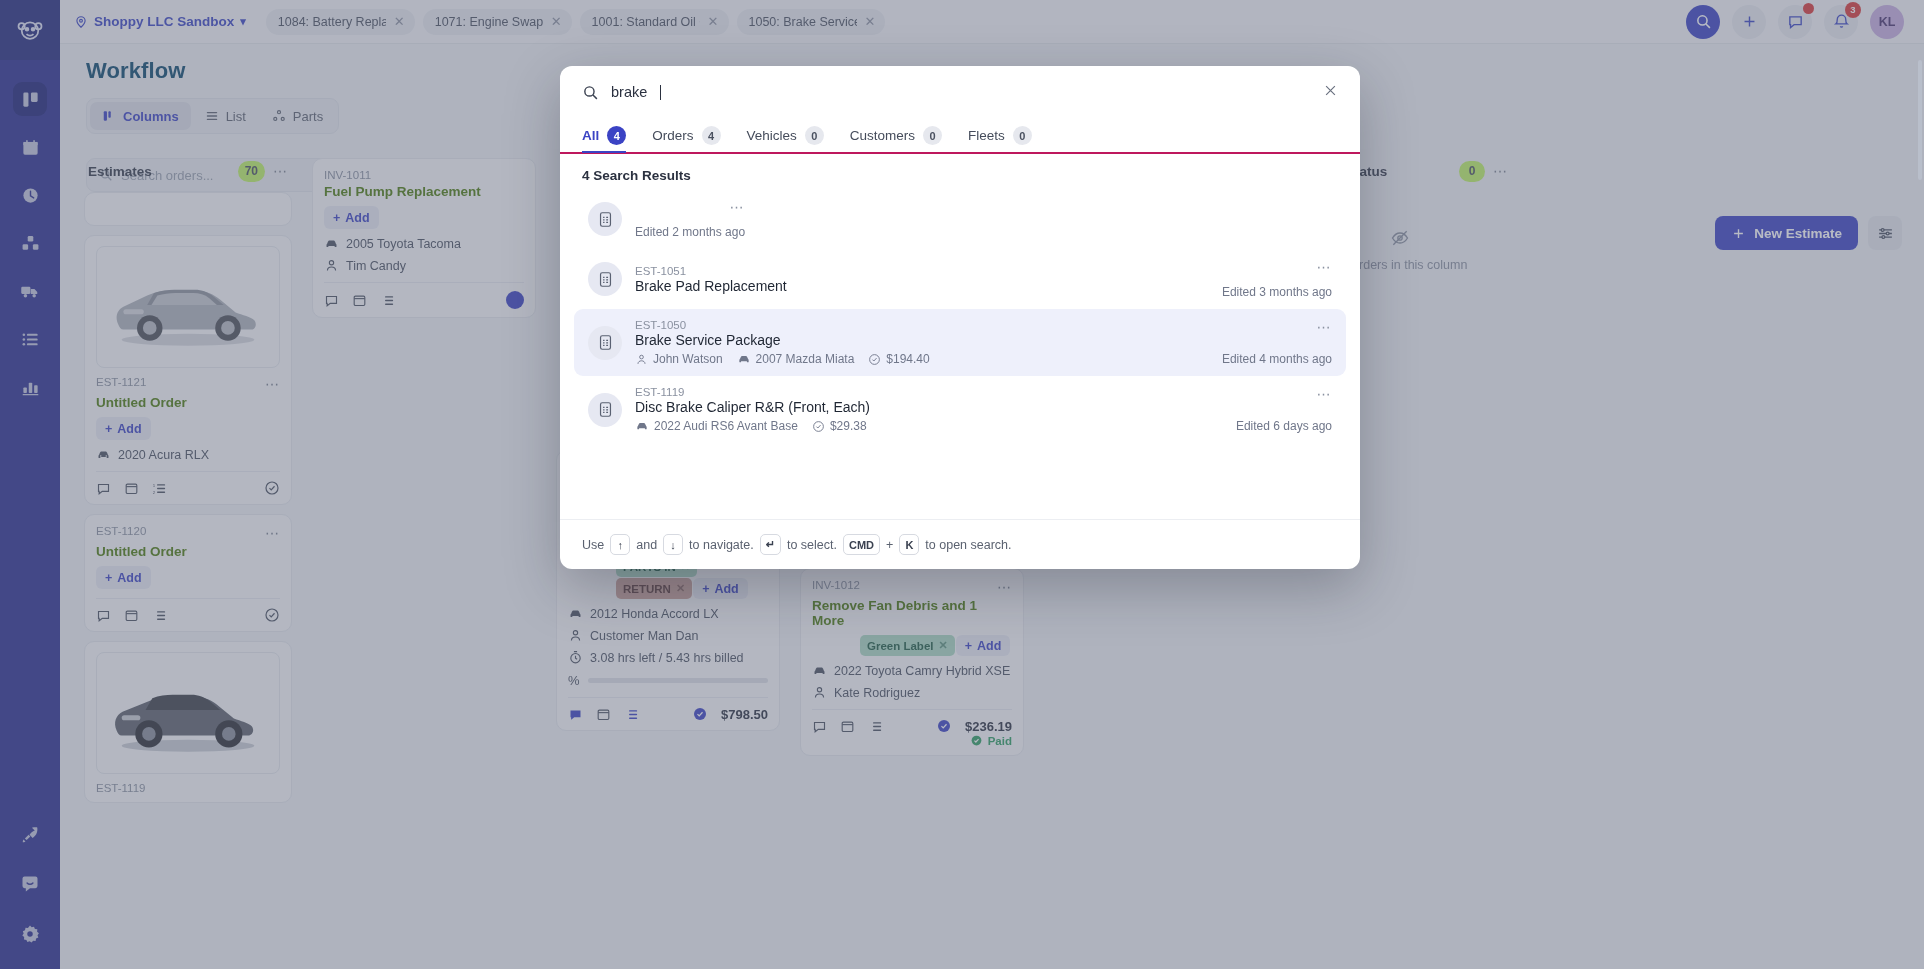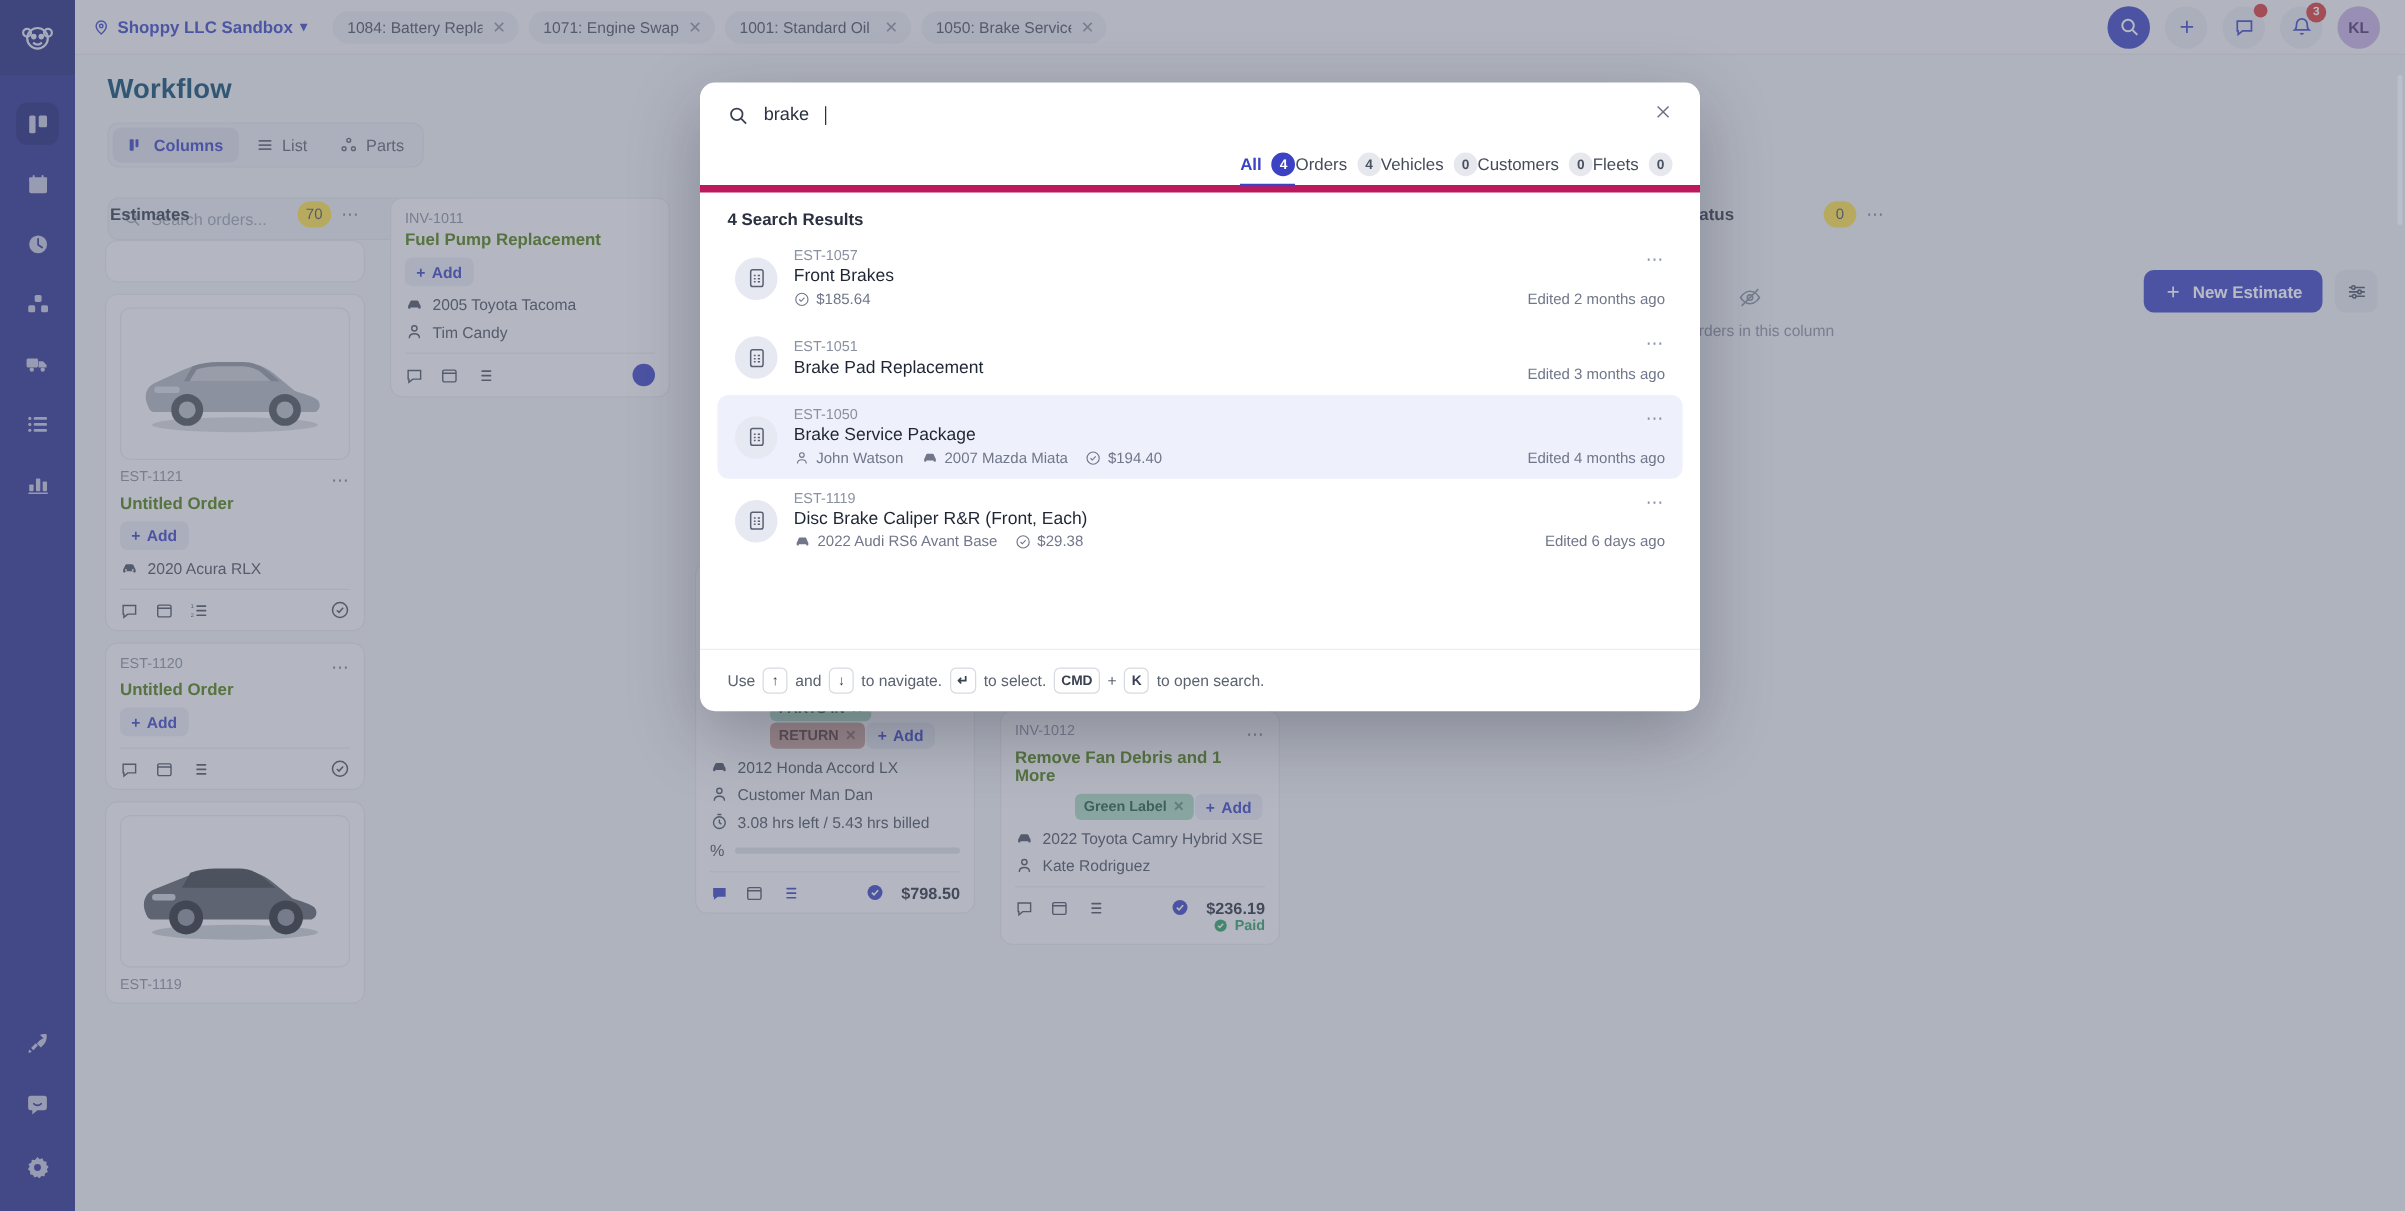--- a/index.html
+++ b/index.html
@@ -98,22 +98,22 @@
   
   .board {
     position:absolute; left:60px; top:154px; right:0; bottom:0;
     display:flex; gap:0; padding-left:14px; overflow:hidden;
   }
   .col { width:228px; flex:0 0 228px; padding:0 10px; position:relative; }
   .col.wide { width:244px; flex:0 0 244px; }
   .col-head { display:flex; align-items:center; height:34px; gap:8px; padding:0 4px; }
   .col-title { font-size:13.5px; font-weight:700; color:#343b4a; }
   .col-count {
-    margin-left:auto; background:#fde047; color:#4a5160; border-radius:11px;
-    min-width:26px; height:21px; font-size:12px; font-weight:400;
+    margin-left:auto; background:#bef264; color:#4a5160; border-radius:11px;
+    min-width:26px; height:21px; font-size:12px; font-weight:700;
     display:flex; align-items:center; justify-content:center; padding:0 7px;
   }
   .col-menu { color:#7b8290; font-size:14px; letter-spacing:1px; }
   .col-body { display:flex; flex-direction:column; gap:9px; padding-top:4px; }
   .empty-col {
     display:flex; flex-direction:column; align-items:center; gap:10px;
     color:#8a91a0; font-size:12.5px; padding-top:40px;
   }
 
   .card {
@@ -154,21 +154,21 @@
   .modal {
     position:absolute; left:560px; top:66px; width:800px;
     background:#fff; border-radius:12px; z-index:100;
     box-shadow:0 18px 56px rgba(20,24,40,.28);
     overflow:hidden; display:flex; flex-direction:column;
   }
   .modal-search { display:flex; align-items:center; gap:12px; height:52px; padding:0 22px; }
   .modal-query { font-size:14.5px; color:#2b3140; }
   .caret { display:inline-block; width:1px; height:15px; background:#2b3140; vertical-align:-2px; margin-left:1px; }
   .modal-close { margin-left:auto; color:#6b7280; }
-  .modal-tabs { display:flex; align-items:flex-end; padding:0 22px; border-bottom:6px solid #be185d; height:36px;justify-content:flex-end; }
+  .modal-tabs { display:flex; align-items:flex-end; gap:26px; padding:0 22px; border-bottom:2px solid #be185d; height:36px; }
   .mtab { display:flex; align-items:center; gap:8px; font-size:13.5px; color:#454c5b; padding-bottom:7px; position:relative; }
   .mtab.active { color:#3b43c4; font-weight:600; }
   .mtab.active::after { content:""; position:absolute; left:0; right:0; bottom:-1px; height:2px; background:#3b43c4; }
   .mcount {
     min-width:19px; height:19px; border-radius:10px; background:#e6e8ee; color:#4a5160;
     font-size:11px; font-weight:700; display:flex; align-items:center; justify-content:center; padding:0 5px;
   }
   .mtab.active .mcount { background:#3b43c4; color:#fff; }
   .results-head { font-size:13.5px; font-weight:700; color:#2b3140; padding:14px 22px 6px; }
   .results { padding:0 8px 0; min-height:330px; }
@@ -791,33 +791,20 @@
 
     <div class="results">
 
       <div class="result">
         <div class="r-ava">
           <svg width="17" height="17" viewBox="0 0 24 24" fill="none" stroke="currentColor" stroke-width="1.7">
             <rect x="5" y="2.5" width="14" height="19" rx="2.4"></rect>
               <path d="M8.6 9h2M8.6 12.6h2M8.6 16.2h2M13 9h2.6M13 12.6h2.6M13 16.2h2.6"></path>
           </svg>
         </div>
-        <div class="r-main">
-          <div class="r-id">EST-1057</div>
-          <div class="r-title">Front Brakes</div>
-          <div class="r-meta">
-            <span>
-              <svg width="13" height="13" viewBox="0 0 24 24" fill="none" stroke="currentColor" stroke-width="1.7">
-                  <circle cx="12" cy="12" r="9"></circle>
-                  <path d="M8.2 12.2l2.6 2.6 5-5.4"></path>
-                </svg>
-              <em style="font-style:normal">$185.64</em>
-            </span>
-          </div>
-        </div>
         <div class="r-right">
           <span class="r-dots">⋯</span>
           <span class="r-edited">Edited 2 months ago</span>
         </div>
       </div>
 
       <div class="result">
         <div class="r-ava">
           <svg width="17" height="17" viewBox="0 0 24 24" fill="none" stroke="currentColor" stroke-width="1.7">
             <rect x="5" y="2.5" width="14" height="19" rx="2.4"></rect>

